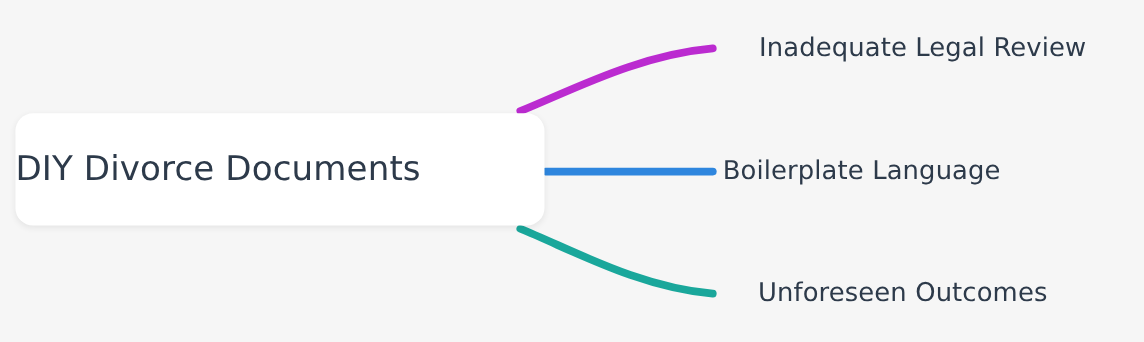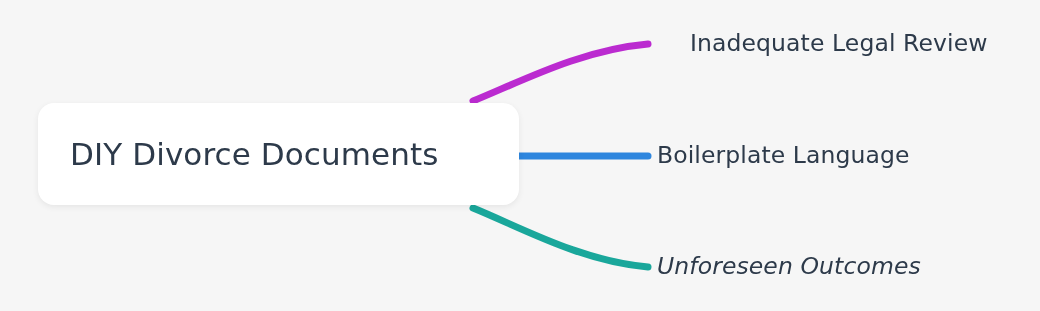--- a/index.html
+++ b/index.html
@@ -30,41 +30,39 @@
     left: 14px;
     top: 103px;
     width: 481px;
     height: 102px;
     background: #ffffff;
     border-radius: 16px;
     box-shadow: 0 2px 6px rgba(0, 0, 0, 0.07);
     display: flex;
     align-items: center;
     box-sizing: border-box;
-    padding-left: 32px;
-    margin-left: 24px;
   }
   #root-label {
     font-size: 31px;
     line-height: 1;
     color: #2d3a4a;
     letter-spacing: 0.1px;
     white-space: nowrap;
   }
   .branch-label {
     position: absolute;
     font-size: 23.5px;
     line-height: 1;
     color: #2d3a4a;
     white-space: nowrap;
     letter-spacing: 0.1px;
   }
   #branch-label-0 { left: 674px; top: 32px; margin-left: 16px; }
   #branch-label-1 { left: 657px; top: 144px; text-align: center; }
-  #branch-label-2 { left: 657px; top: 255px; font-style: italic; }
+  #branch-label-2 { left: 689px; top: 255px; }
 </style>
 </head>
 <body style="background: rgb(246, 246, 246);">
 
 <div id="mindmap">
 
   <svg id="connector-layer" viewBox="0 0 1040 311">
     <path id="connector-0" fill="none" stroke-width="7" stroke-linecap="round" d="M 473 101 C 520 82 580 50 648 44" stroke="#bb2bd0"></path>
     <path id="connector-1" fill="none" stroke-width="7" stroke-linecap="round" d="M 496 156 L 648 156" stroke="#2e86de"></path>
     <path id="connector-2" fill="none" stroke-width="7" stroke-linecap="round" d="M 473 208 C 520 227 580 261 648 267" stroke="#1aa79b"></path>

